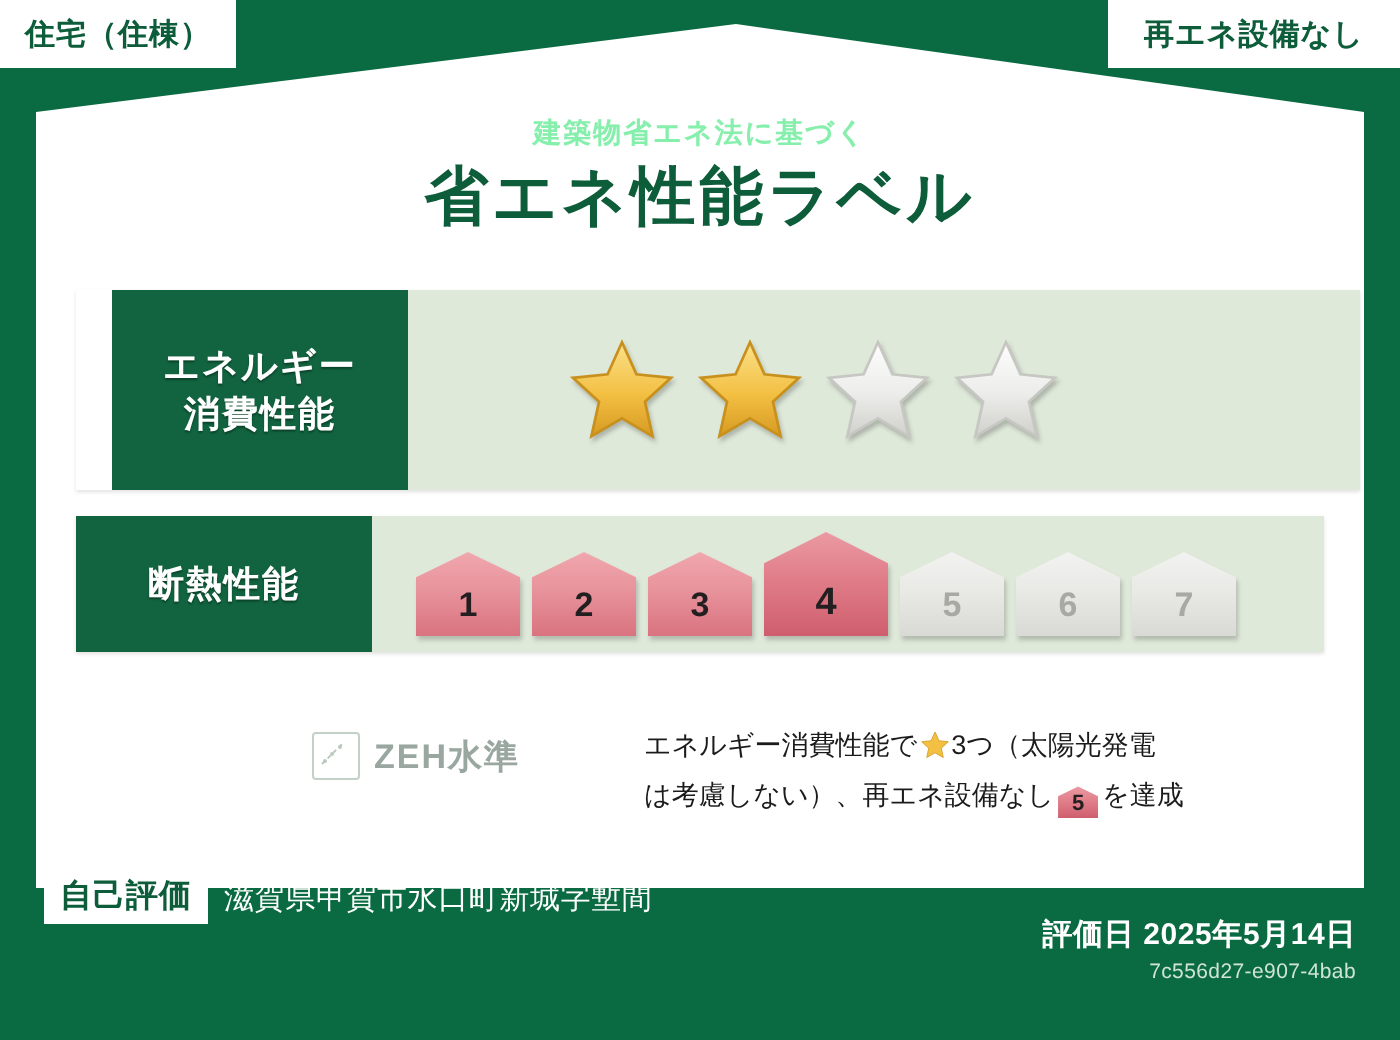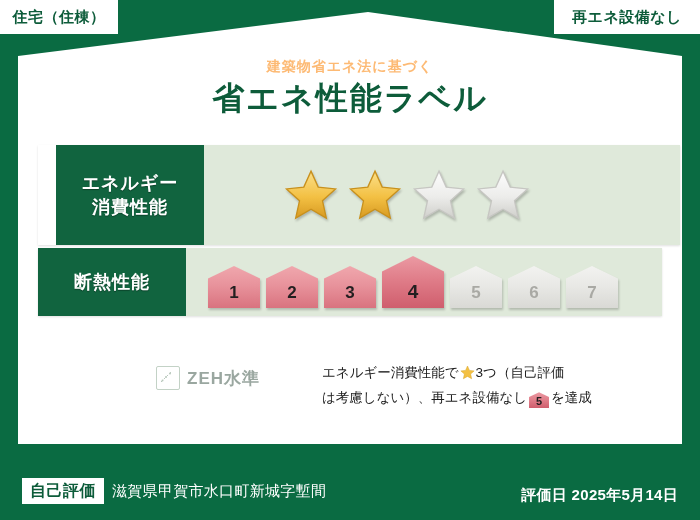--- a/index.html
+++ b/index.html
@@ -39,36 +39,36 @@
     z-index:6;
   }
   .tab-left{left:0;top:0;width:118px;height:34px;font-size:15px;}
   .tab-right{right:0;top:0;width:146px;height:34px;font-size:15px;}
 
   
   .title-wrap{
     position:absolute;left:0;top:58px;width:700px;text-align:center;z-index:5;
   }
   .title-sub{
-    color:#fdba74;font-size:14px;font-weight:700;letter-spacing:1px;
+    color:#86efac;font-size:14px;font-weight:700;letter-spacing:1px;
     line-height:1.2;margin-bottom:5px;
   }
   .title-main{
     color:#0d5c3a;font-size:32px;font-weight:700;letter-spacing:2px;
     line-height:1.15;
   }
 
   
   .row{
     position:absolute;left:38px;width:624px;height:100px;z-index:5;
     display:flex;align-items:stretch;
     box-shadow:0 1px 2px rgba(0,0,0,.12);
   }
   #row-energy{top:145px;height:100px;padding-left:18px;}
-  #row-insul{top:248px;height:68px;}
+  #row-insul{top:258px;height:68px;}
 
   .row-label{
     width:148px;flex:0 0 148px;
     background:#11643f;
     color:#ffffff;
     display:flex;align-items:center;justify-content:center;
     text-align:center;
     font-weight:700;font-size:18px;line-height:1.35;
     letter-spacing:1px;
     text-shadow:0 1px 1px rgba(0,0,0,.35);
@@ -146,21 +146,21 @@
     position:absolute;inset:0;
     background:linear-gradient(180deg,#eb9aa3 0%,#e07d89 50%,#cf5e6d 100%);
     clip-path:polygon(50% 0, 100% 30%, 100% 100%, 0 100%, 0 30%);
     -webkit-clip-path:polygon(50% 0, 100% 30%, 100% 100%, 0 100%, 0 30%);
   }
   .desc .inline-badge span{position:relative;z-index:2;}
 
   
   .footer{
     position:absolute;left:0;bottom:0;width:700px;height:68px;z-index:5;
-    display:flex;align-items:flex-end;
+    display:flex;align-items:flex-start;
     color:#ffffff;
   }
   .footer-left{display:flex;align-items:center;margin-left:22px;}
   .selfeval{
     background:#ffffff;color:#0d5c3a;font-weight:700;font-size:16px;
     padding:3px 8px;letter-spacing:.5px;line-height:1.25;
   }
   .address{margin-left:8px;font-size:15px;color:#ffffff;letter-spacing:.3px;}
   .footer-right{
     margin-left:auto;margin-right:22px;text-align:right;line-height:1.2;margin-top:23px;
@@ -295,31 +295,32 @@
           <circle cx="7" cy="8" r="1" fill="#b9c9bd"></circle>
           <circle cx="11" cy="4.5" r="1" fill="#b9c9bd"></circle>
         </svg>
       </span>
       <span class="zeh-text">ZEH水準</span>
     </div>
     <div class="desc">
       <span>エネルギー消費性能で</span><span class="inline-star">
         <svg width="15" height="15" viewBox="0 0 24 24" aria-hidden="true">
           <polygon points="12,1.6 15.1,8.6 22.6,9.4 17,14.5 18.6,22 12,18.2 5.4,22 7,14.5 1.4,9.4 8.9,8.6" fill="#f3c043" stroke="#d9a62c" stroke-width="0.8"></polygon>
-        </svg></span><span>3つ（自己評価</span><br>
+        </svg></span><span>3つ（太陽光発電</span><br>
       <span>は考慮しない）、再エネ設備なし</span><span class="inline-badge">
         <span class="bshape"></span><span>5</span></span><span>を達成</span>
     </div>
   </div>
 
   <div class="footer">
     <div class="footer-left">
       <span class="selfeval">自己評価</span>
       <span class="address">滋賀県甲賀市水口町新城字塹間</span>
     </div>
     <div class="footer-right">
       <div class="evaldate">
         <span>評価日</span>
         <span>2025年5月14日</span>
       </div>
+      <div class="uuid">7c556d27-e907-4bab</div>
     </div>
   </div>
 </div>
 
 </body></html>

